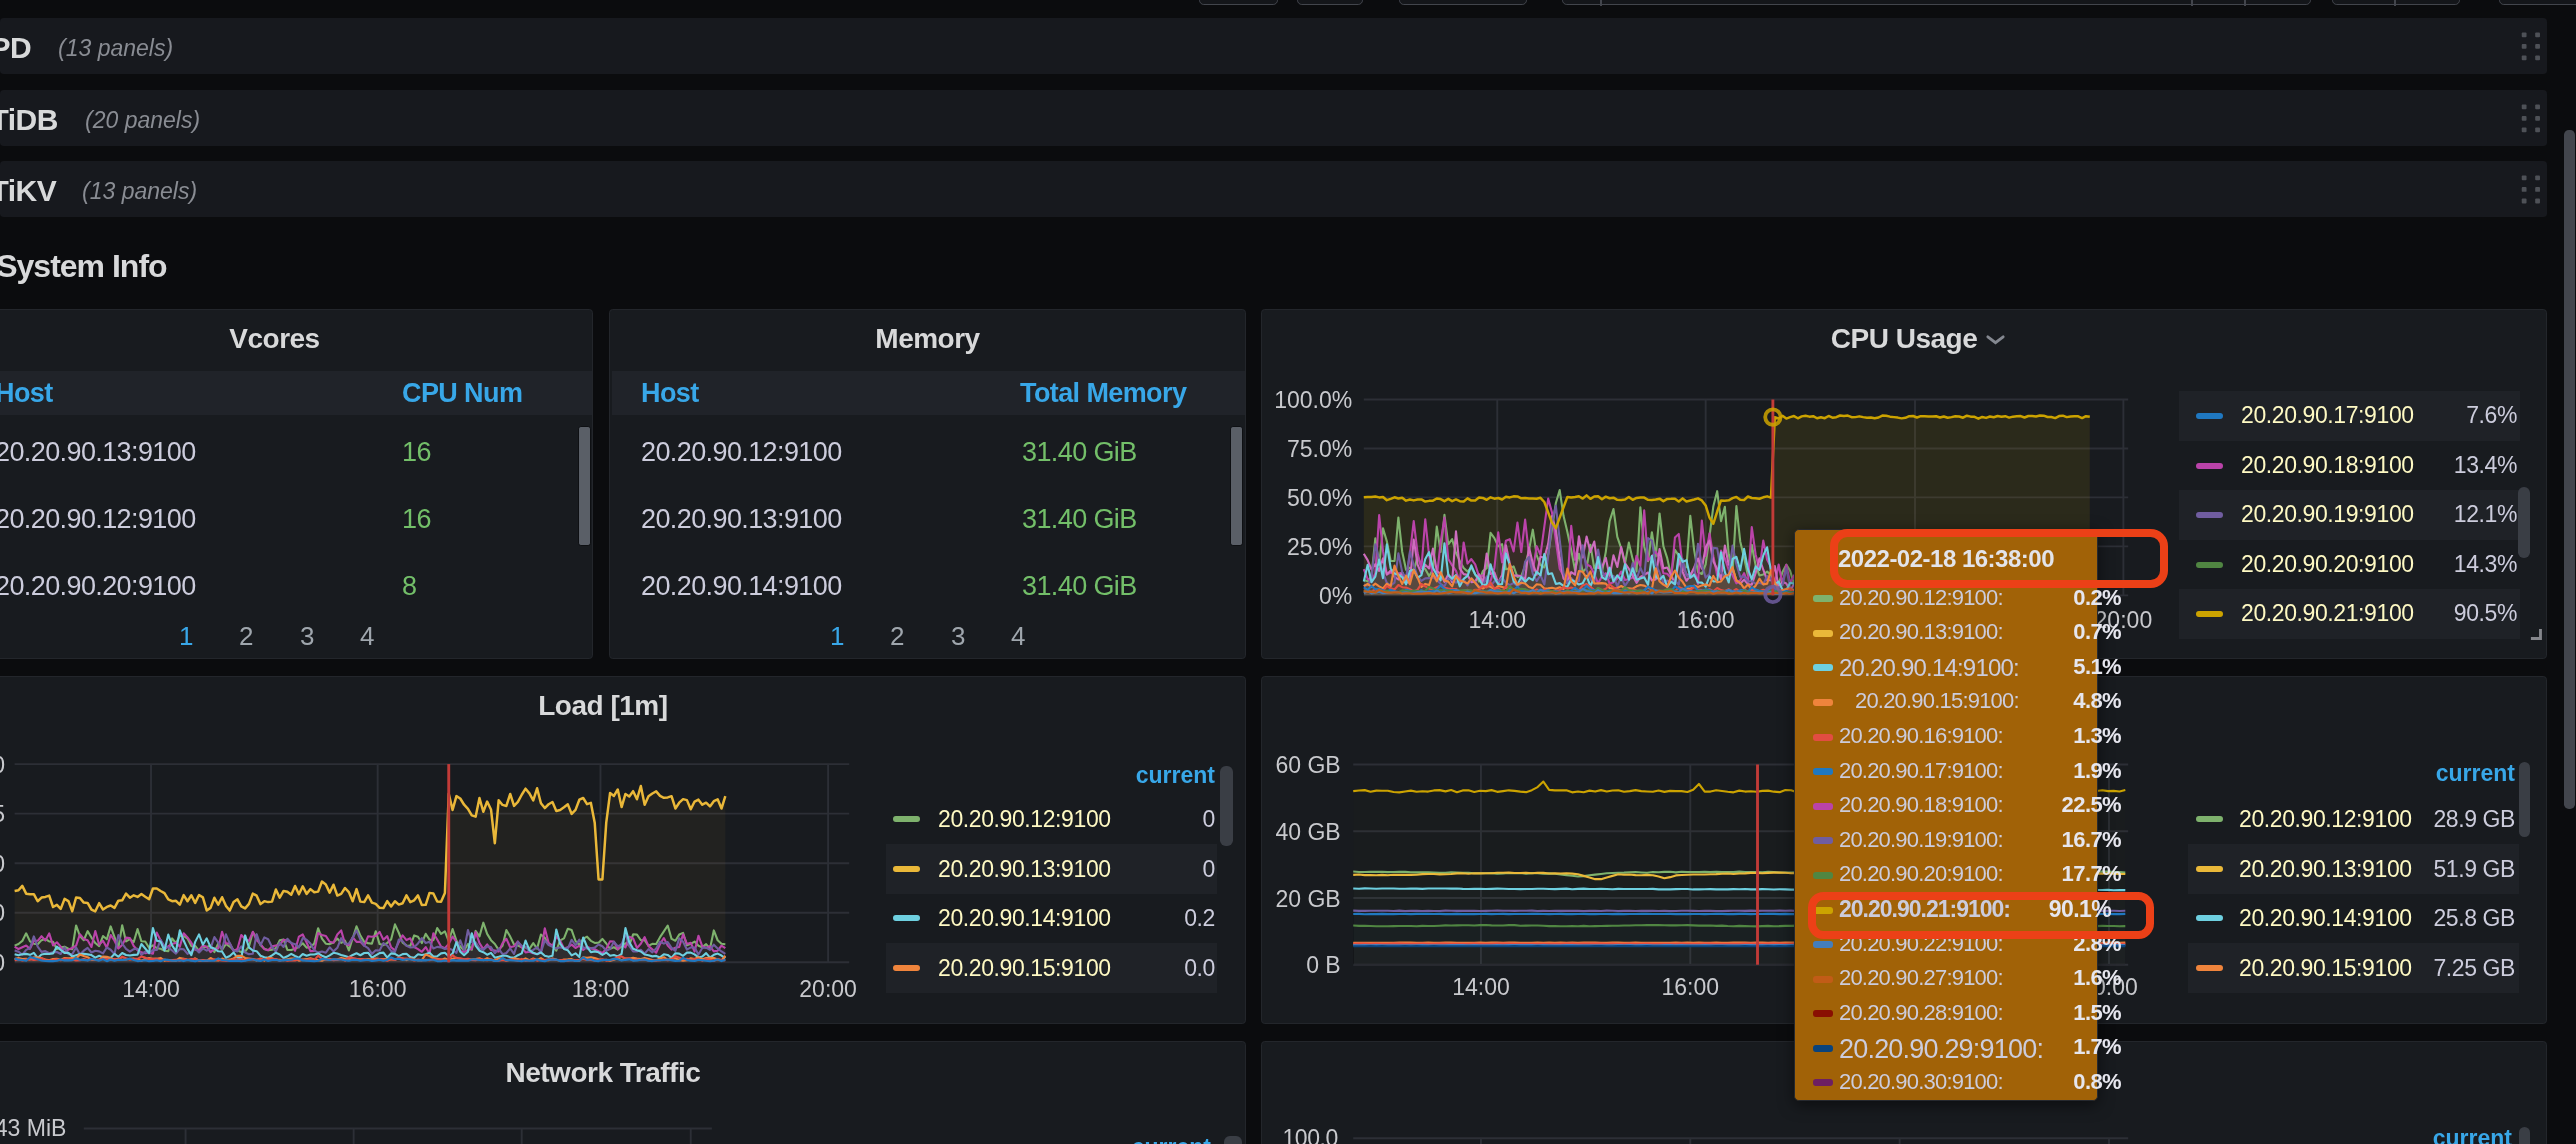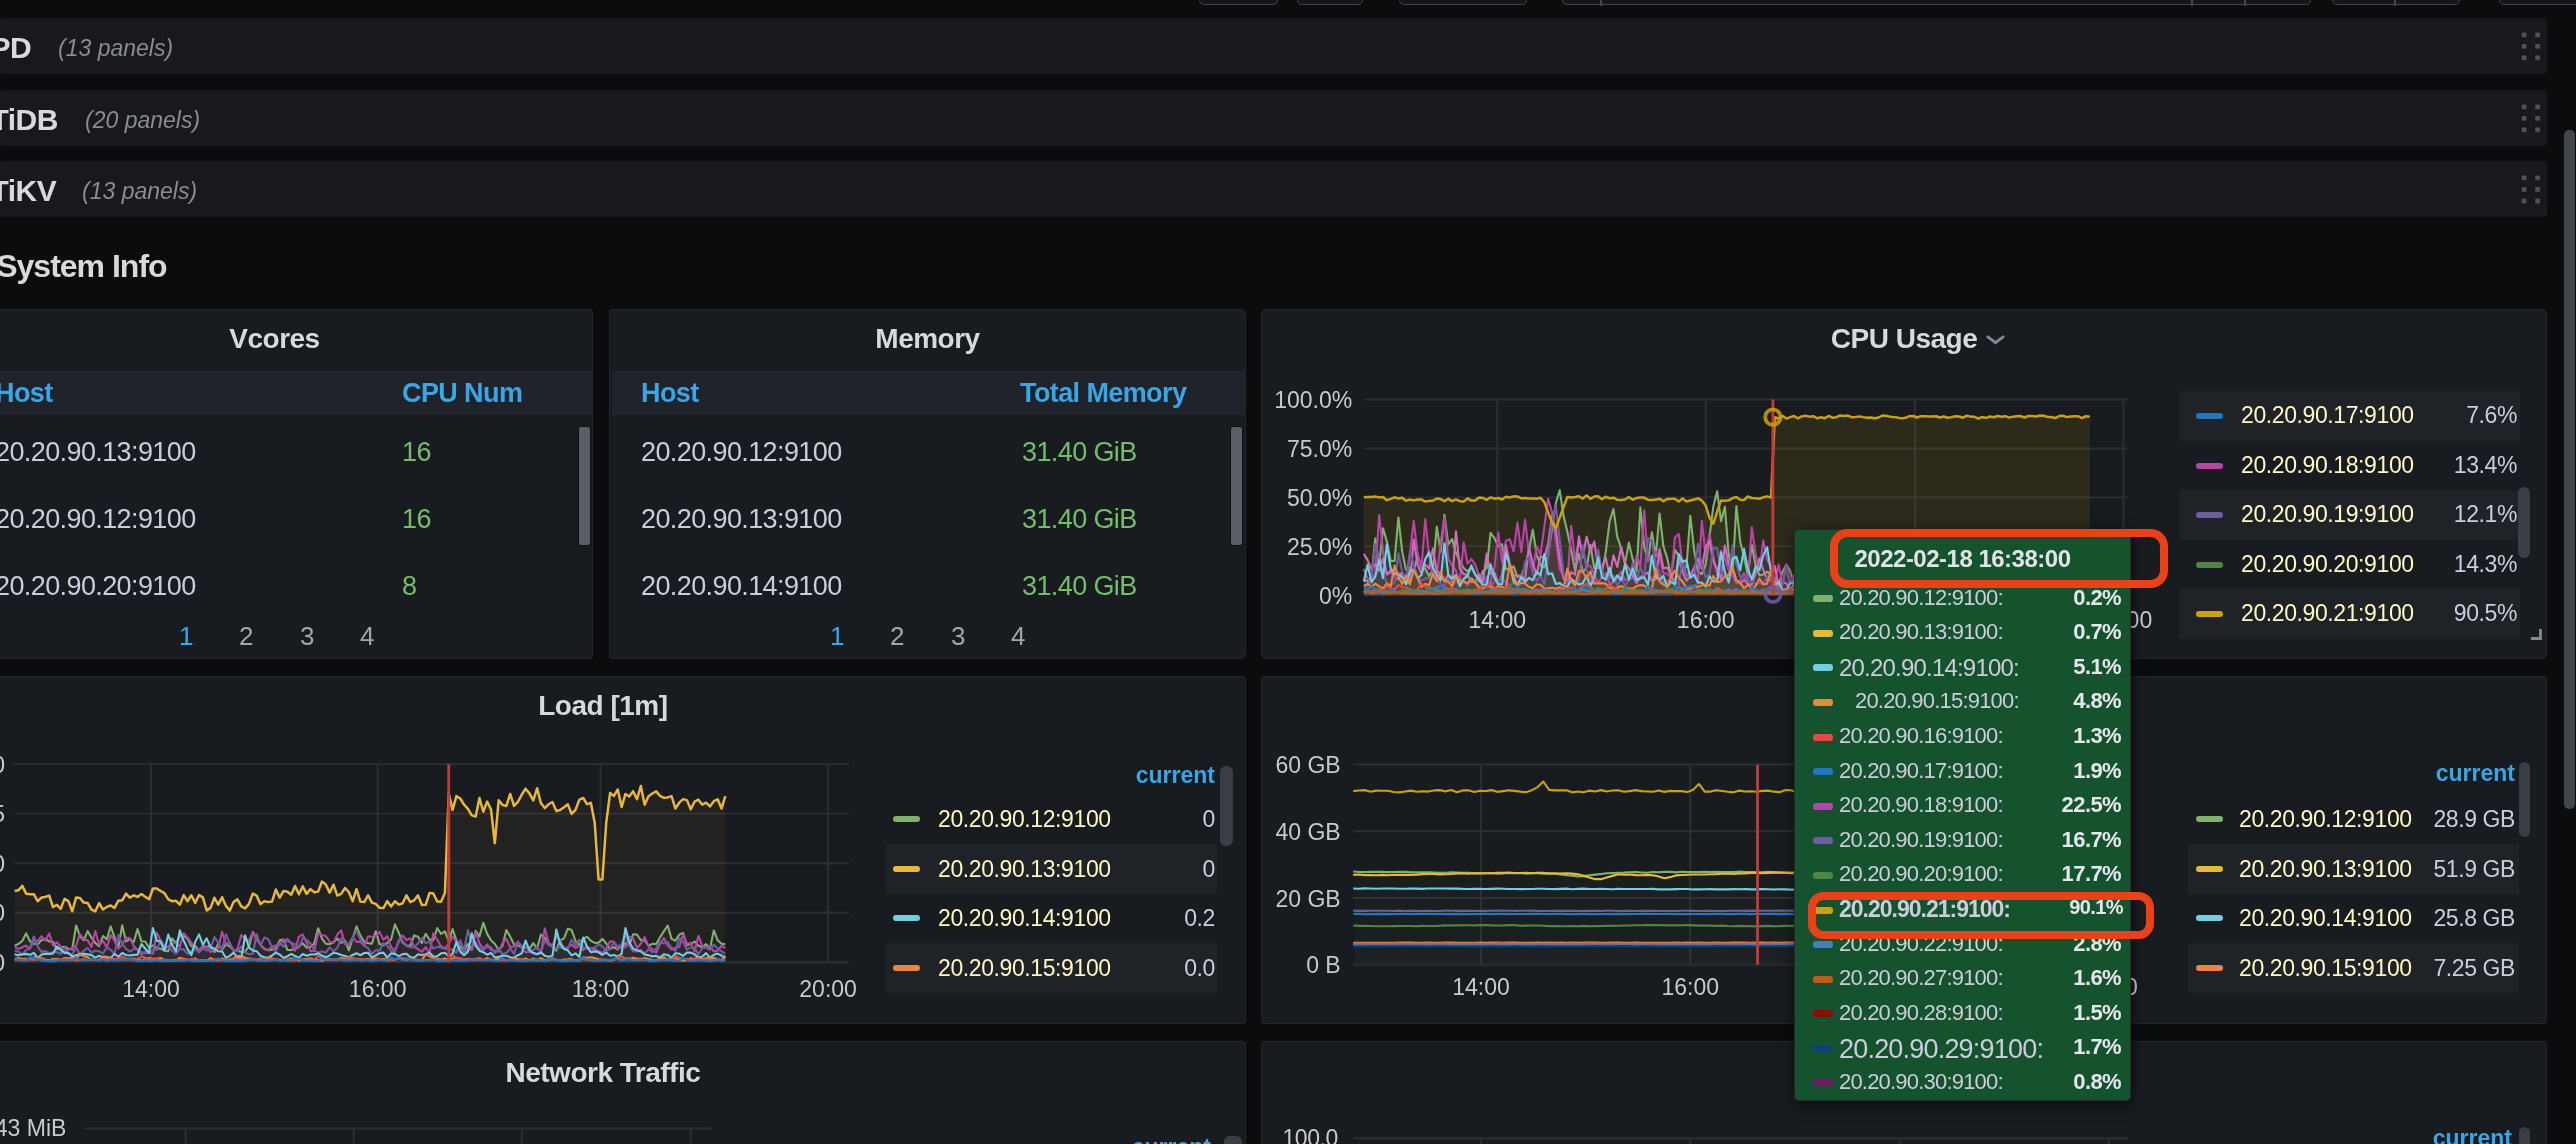--- a/index.html
+++ b/index.html
@@ -315,21 +315,21 @@
       <line x1="95" y1="100" x2="902" y2="100" stroke="#2c2f36" stroke-width="2"></line>
       <line x1="228" y1="100" x2="228" y2="108" stroke="#2c2f36" stroke-width="2"></line>
       <line x1="446" y1="100" x2="446" y2="108" stroke="#2c2f36" stroke-width="2"></line>
       <line x1="664" y1="100" x2="664" y2="108" stroke="#2c2f36" stroke-width="2"></line>
       <line x1="882" y1="100" x2="882" y2="108" stroke="#2c2f36" stroke-width="2"></line>
     </svg>
     <div class="lgrow" style="left:0px;top:83px;width:76px;text-align:right;color:#c8c9cd">100.0</div>
     <div class="lgcur" style="left:1058px;top:83px;width:192px">current</div>
     <div class="thumb" style="left:1257px;top:85px;width:10.6px;height:38px"></div>
   </div>
-<div class="abs" style="left:1794px;top:529px;width:337px;height:572px;background:#14532d;border:1px solid #26292f;border-radius:4.8px;box-shadow:0 3.8px 15.4px rgba(0,0,0,.5)">
+<div class="abs" style="left:1794px;top:529px;width:304px;height:572px;background:#a16207;border:1px solid #26292f;border-radius:4.8px;box-shadow:0 3.8px 15.4px rgba(0,0,0,.5)">
     <div class="abs" style="left:0;top:15.4px;width:100%;text-align:center;font-size:24px;font-weight:bold;color:#e3e4ea;letter-spacing:-0.5px">2022-02-18 16:38:00</div>
     <div class="ttsw" style="left:18px;top:65px;background:#7EB26D"></div>
     <div class="ttrow" style="left:44px;top:55px;font-size:22px">20.20.90.12:9100:</div>
     <div class="ttval" style="left:182px;top:55px;width:144px;font-size:22px">0.2%</div>
     <div class="ttsw" style="left:18px;top:100px;background:#EAB839"></div>
     <div class="ttrow" style="left:44px;top:89px;font-size:22px">20.20.90.13:9100:</div>
     <div class="ttval" style="left:182px;top:89px;width:144px;font-size:22px">0.7%</div>
     <div class="ttsw" style="left:18px;top:134px;background:#6ED0E0"></div>
     <div class="ttrow" style="left:44px;top:124px;font-size:24px">20.20.90.14:9100:</div>
     <div class="ttval" style="left:182px;top:124px;width:144px;font-size:22px">5.1%</div>
@@ -346,21 +346,21 @@
     <div class="ttrow" style="left:44px;top:262px;font-size:22px">20.20.90.18:9100:</div>
     <div class="ttval" style="left:182px;top:262px;width:144px;font-size:22px">22.5%</div>
     <div class="ttsw" style="left:18px;top:307px;background:#705DA0"></div>
     <div class="ttrow" style="left:44px;top:297px;font-size:22px">20.20.90.19:9100:</div>
     <div class="ttval" style="left:182px;top:297px;width:144px;font-size:22px">16.7%</div>
     <div class="ttsw" style="left:18px;top:342px;background:#508642"></div>
     <div class="ttrow" style="left:44px;top:331px;font-size:22px">20.20.90.20:9100:</div>
     <div class="ttval" style="left:182px;top:331px;width:144px;font-size:22px">17.7%</div>
     <div class="ttsw" style="left:18px;top:377px;background:#CCA300"></div>
     <div class="ttrow" style="left:44px;top:366px;font-weight:bold;letter-spacing:-1px;font-size:23px">20.20.90.21:9100:</div>
-    <div class="ttval" style="left:184px;top:366px;width:144px;font-size:20px">90.1%</div>
+    <div class="ttval" style="left:172px;top:366px;width:144px;font-size:23px">90.1%</div>
     <div class="ttsw" style="left:18px;top:411px;background:#447EBC"></div>
     <div class="ttrow" style="left:44px;top:401px;font-size:22px">20.20.90.22:9100:</div>
     <div class="ttval" style="left:182px;top:401px;width:144px;font-size:22px">2.8%</div>
     <div class="ttsw" style="left:18px;top:446px;background:#C15C17"></div>
     <div class="ttrow" style="left:44px;top:435px;font-size:22px">20.20.90.27:9100:</div>
     <div class="ttval" style="left:182px;top:435px;width:144px;font-size:22px">1.6%</div>
     <div class="ttsw" style="left:18px;top:480px;background:#890F02"></div>
     <div class="ttrow" style="left:44px;top:470px;font-size:22px">20.20.90.28:9100:</div>
     <div class="ttval" style="left:182px;top:470px;width:144px;font-size:22px">1.5%</div>
     <div class="ttsw" style="left:18px;top:515px;background:#0A437C"></div>

